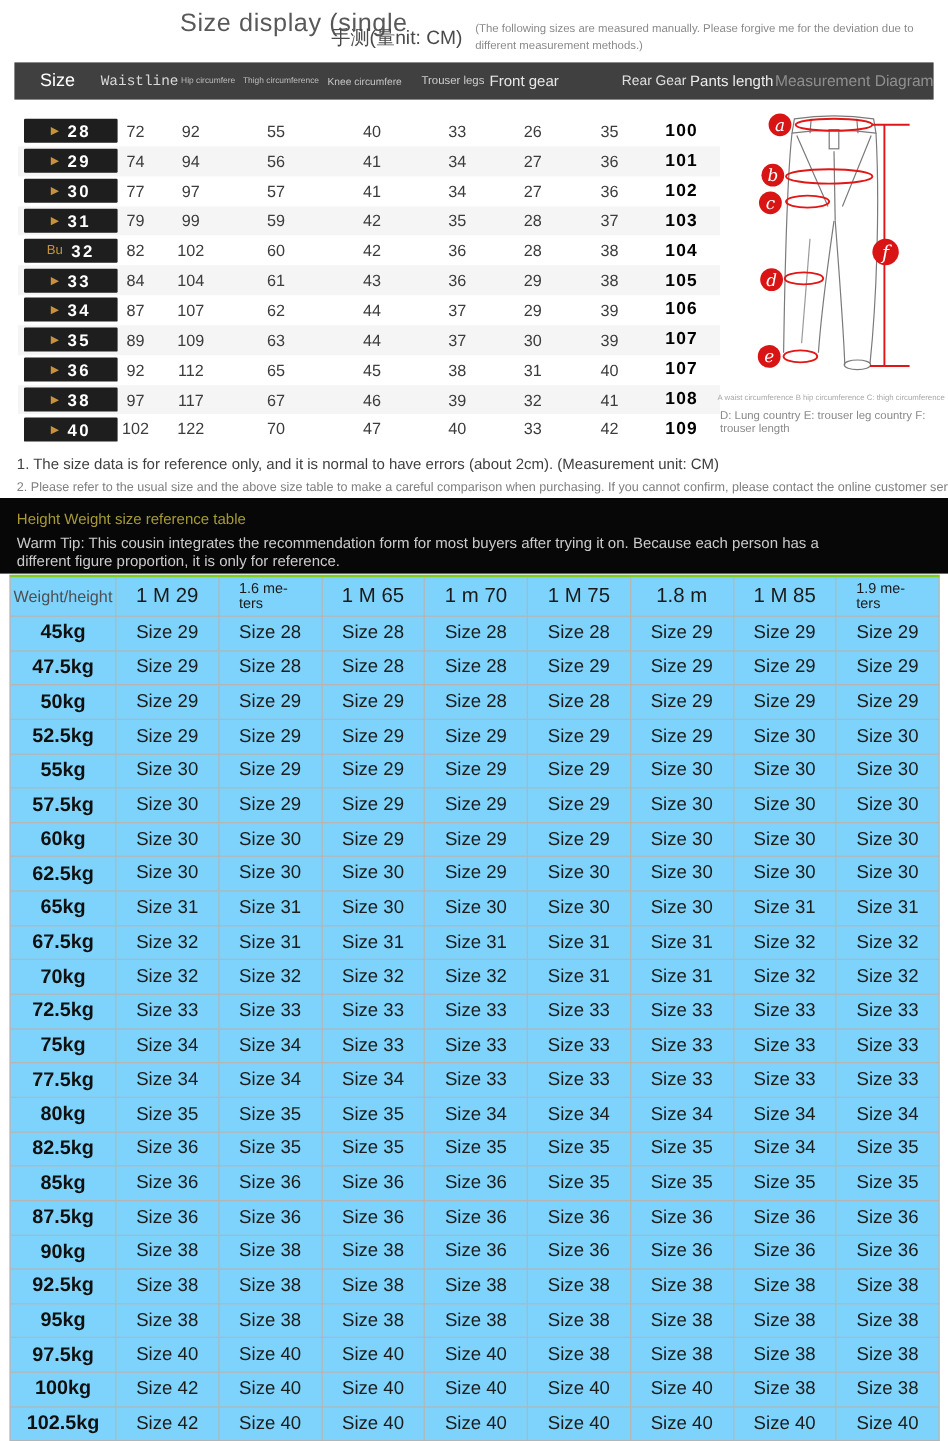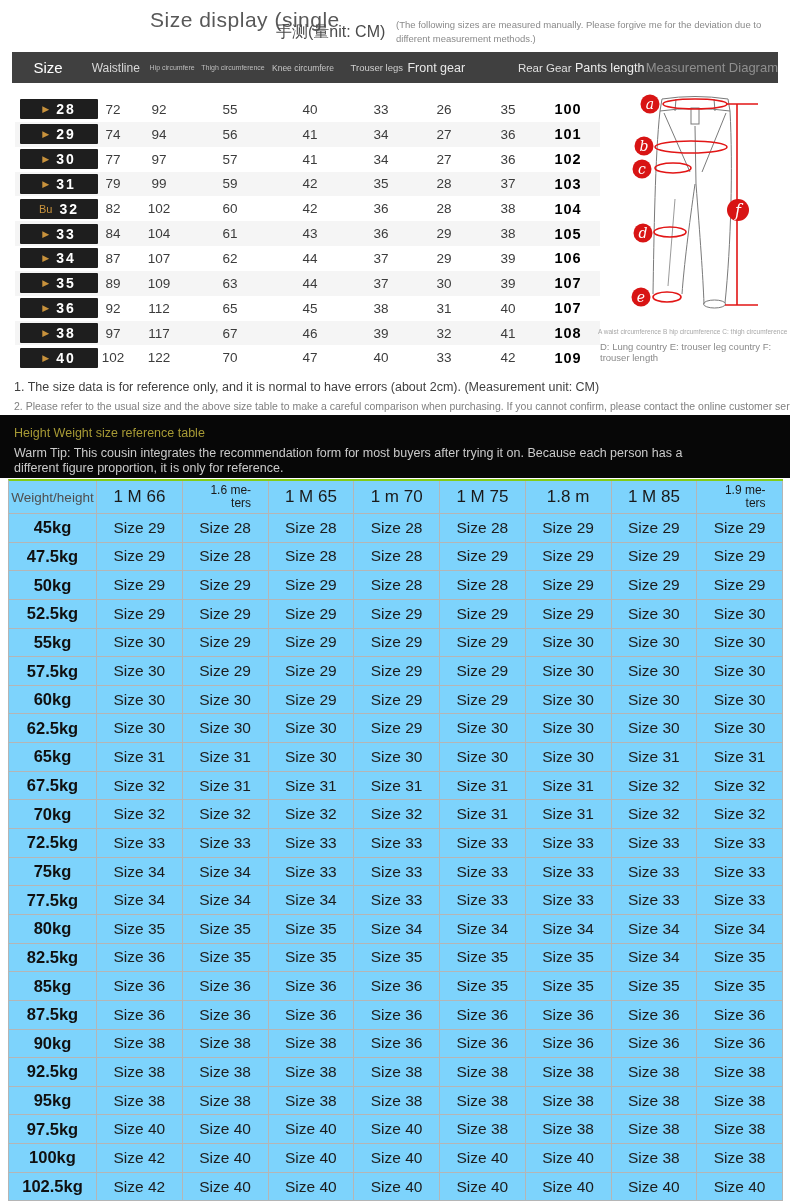--- a/index.html
+++ b/index.html
@@ -9,21 +9,21 @@
   
   .title-main{position:absolute;left:150px;top:8px;font-size:21px;color:#585858;letter-spacing:.5px;}
   .title-overlay{position:absolute;left:276px;top:22px;font-size:16px;color:#4a4a4a;}
   .title-note{position:absolute;left:396px;top:18px;width:390px;font-size:9.5px;color:#8a8a8a;line-height:1.5;}
 
   
   .header-bar{position:absolute;left:12px;top:52px;width:766px;height:31px;background:#404040;
               display:flex;align-items:center;}
   .hcol{text-align:center;white-space:nowrap;}
   .hcol-0{width:80px;font-size:15px;color:#fff;}
-  .hcol-1{width:70px;font-size:12px;color:#d8d8d8;}
+  .hcol-1{width:70px;font-size:12px;color:#d8d8d8;font-family:Liberation Mono, monospace;}
   .hcol-2{width:55px;font-size:7px;color:#bdbdbd;}
   .hcol-3{width:80px;font-size:7px;color:#bdbdbd;}
   .hcol-4{width:75px;font-size:8.5px;color:#c6c6c6;}
   .hcol-5{width:62px;font-size:9.5px;color:#cfcfcf;margin-left:12px;}
   .hcol-6{width:70px;font-size:12.5px;color:#e8e8e8;}
   .hcol-7{width:64px;font-size:11.5px;color:#e0e0e0;margin-left:48px;}
   .hcol-8{width:80px;font-size:12.5px;color:#ececec;}
   .hcol-9{flex:1;font-size:13px;color:#8f8f8f;}
 
   
@@ -60,21 +60,21 @@
   .rrow{display:flex;}
   .rrow.head{height:33px;}
   .rrow.body{height:28.65px;}
   .rcell{border-right:1px solid #b5b5b5;border-bottom:1px solid #b5b5b5;box-sizing:border-box;
          display:flex;align-items:center;justify-content:center;}
   .col0{width:88px;}
   .colx{width:85.75px;}
   .corner{font-size:13.5px;color:#4f4f4f;}
   .hheight{font-size:17px;color:#1a1a1a;}
   .hheight.small{font-size:12px;line-height:1.05;}
-  .hheight.small .wrapbox{width:52px;text-align:right;}
+  .hheight.small .wrapbox{width:52px;text-align:left;}
   .wcell{font-size:16.5px;color:#101010;font-weight:bold;}
   .scell{font-size:15.5px;color:#1c1c1c;}
 </style>
 </head>
 <body>
 
 <div class="page">
 
   <div class="title-main">Size display (single</div>
   <div class="title-overlay">手测(量nit: CM)</div>
@@ -299,21 +299,21 @@
   <div class="note2">2. Please refer to the usual size and the above size table to make a careful comparison when purchasing. If you cannot confirm, please contact the online customer service</div>
 
   <div class="banner">
     <div class="banner-title">Height Weight size reference table</div>
     <div class="banner-text">Warm Tip: This cousin integrates the recommendation form for most buyers after trying it on. Because each person has a different figure proportion, it is only for reference.</div>
   </div>
 
   <div class="ref-table">
       <div class="rrow head">
         <div class="rcell col0 corner">Weight/height</div>
-        <div class="rcell colx hheight">1 M 66</div>
+        <div class="rcell colx hheight">1 M 29</div>
         <div class="rcell colx hheight small">
           <span class="wrapbox">1.6 me-ters</span>
         </div>
         <div class="rcell colx hheight">1 M 65</div>
         <div class="rcell colx hheight">1 m 70</div>
         <div class="rcell colx hheight">1 M 75</div>
         <div class="rcell colx hheight">1.8 m</div>
         <div class="rcell colx hheight">1 M 85</div>
         <div class="rcell colx hheight small">
           <span class="wrapbox">1.9 me-ters</span>

